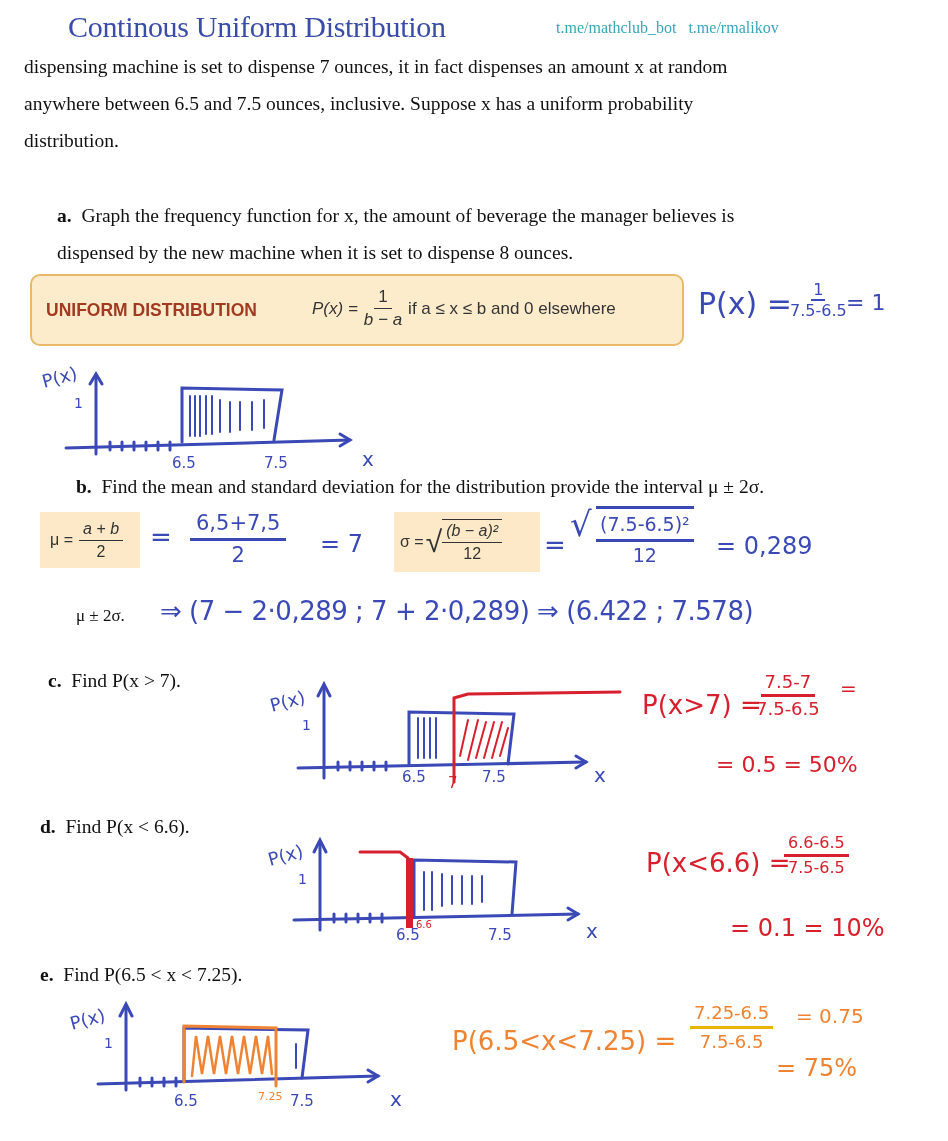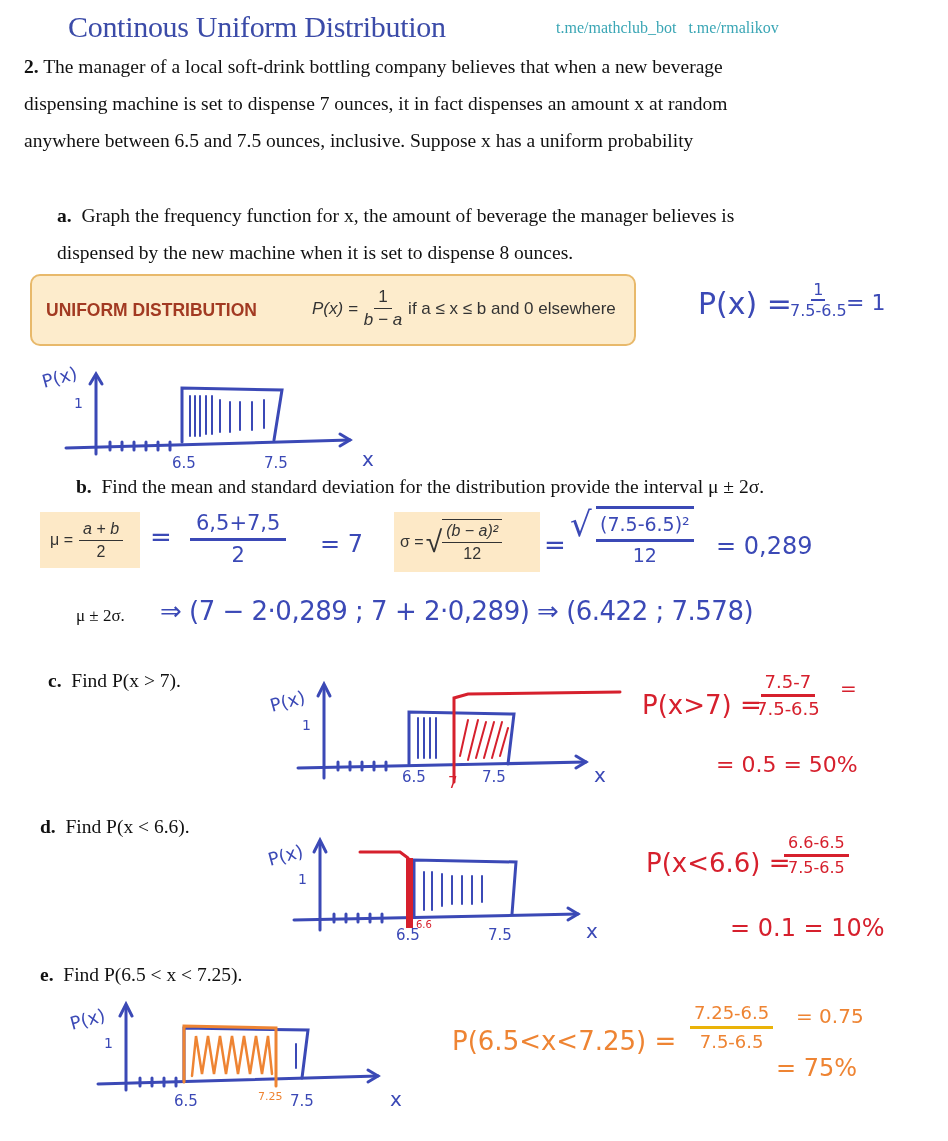--- a/index.html
+++ b/index.html
@@ -5,21 +5,21 @@
   html, body { margin: 0; padding: 0; background: #ffffff; }
   body { width: 948px; height: 1141px; position: relative; overflow: hidden;
          font-family: "Liberation Serif", serif; color: #111; }
   .abs { position: absolute; }
   .title { left: 68px; top: 10px; font-size: 30px; color: #3b4ba8; letter-spacing: -0.3px; }
   .links { left: 556px; top: 19px; font-size: 16px; color: #3aa6b5; }
   .links span { margin-right: 8px; }
   .para { left: 24px; font-size: 19.5px; line-height: 37px; }
   .para b { font-weight: bold; }
   .sub { left: 57px; font-size: 19.5px; line-height: 37px; }
-  .box { left: 30px; top: 274px; width: 606px; height: 72px; background: #fdeccc;
+  .box { left: 30px; top: 274px; width: 654px; height: 72px; background: #fdeccc;
          border: 2px solid #e8b96b; border-radius: 10px; box-sizing: border-box; }
   .box-label { left: 14px; top: 24px; font-family: "Liberation Sans", sans-serif; font-weight: bold;
                font-size: 17.5px; color: #a23a22; }
   .box-formula { left: 280px; top: 10px; font-family: "Liberation Sans", sans-serif; font-size: 17px; color: #333;
                  display: flex; align-items: center; }
   .frac { display: inline-flex; flex-direction: column; align-items: center; margin: 0 6px; }
   .frac .num { border-bottom: 1px solid #333; padding: 0 4px; line-height: 22px; }
   .frac .den { line-height: 22px; font-style: italic; }
   .it { font-style: italic; }
   .blue { color: #3b49b6; }
@@ -33,23 +33,23 @@
 </head>
 <body>
 
 <div class="abs title">Continous Uniform Distribution</div>
 <div class="abs links">
   <span>t.me/mathclub_bot</span>
   <span>t.me/rmalikov</span>
 </div>
 
 <div class="abs para" style="top:48px; width:900px;">
-  <div><b>2.</b> <span>The manager of a local soft-drink bottling company believes that when a new beverage</span></div>
   <div>dispensing machine is set to dispense 7 ounces, it in fact dispenses an amount x at random</div>
   <div>anywhere between 6.5 and 7.5 ounces, inclusive. Suppose x has a uniform probability</div>
+  <div>distribution.</div>
 </div>
 
 <div class="abs sub" style="top:197px; width:880px;">
   <div><b>a.</b>&nbsp; <span>Graph the frequency function for x, the amount of beverage the manager believes is</span></div>
   <div>dispensed by the new machine when it is set to dispense 8 ounces.</div>
 </div>
 
 <div class="abs box">
   <div class="abs box-label">UNIFORM DISTRIBUTION</div>
   <div class="abs box-formula">

